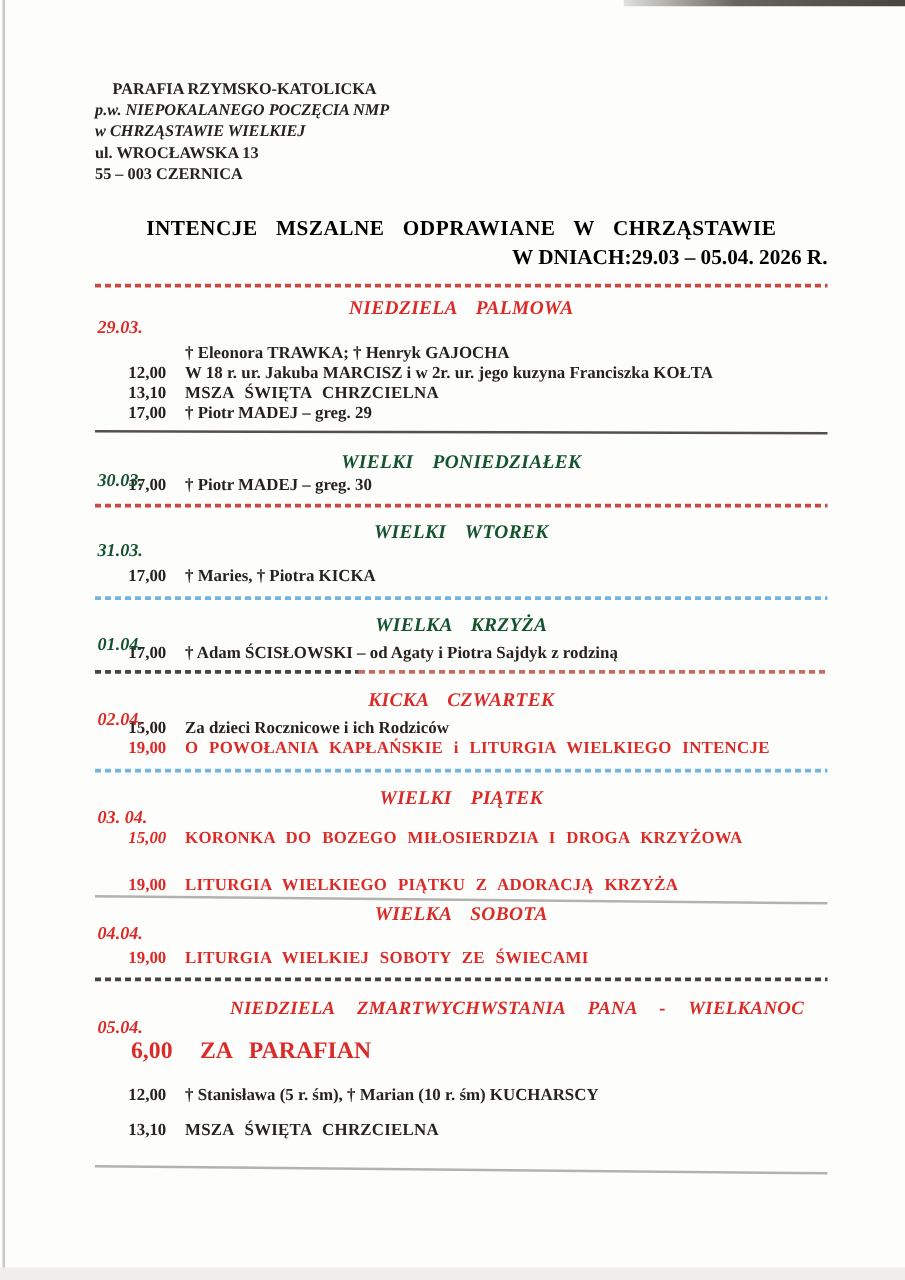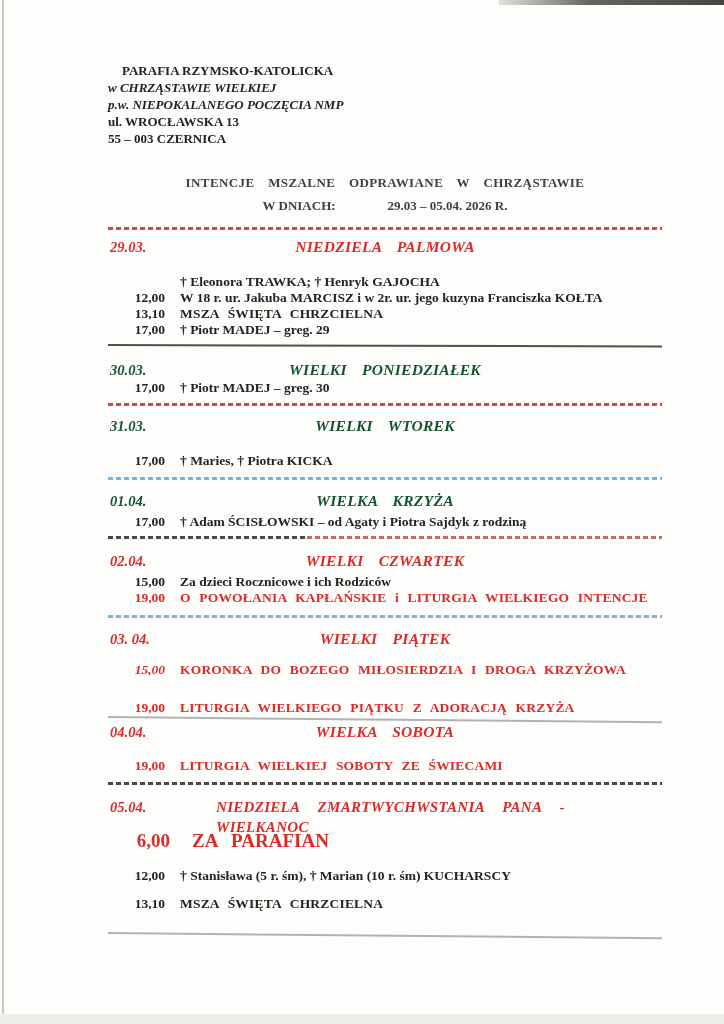--- a/index.html
+++ b/index.html
@@ -8,47 +8,47 @@
     background:#fdfdfb;
     font-family:"Liberation Serif","DejaVu Serif",serif;
     font-weight:bold;color:#262220;
   }
   
   .scan-left-edge{position:absolute;left:2px;top:0;bottom:0;width:2px;background:#c9c9c4;}
   .scan-top-right{position:absolute;top:0;right:0;width:225px;height:5px;
     background:linear-gradient(90deg,rgba(70,62,55,.15),rgba(55,48,42,.75) 40%,rgba(40,35,30,.85));}
   .scan-bottom{position:absolute;bottom:0;left:0;right:0;height:10px;background:#efeeea;}
 
-  .content{position:relative;padding:62px 62px 0 76px;margin-left:32px;}
+  .content{position:relative;padding:62px 62px 0 76px;}
 
   
   .hline{font-size:13px;line-height:17px;}
   .h1{margin-left:14px;}
   .it{font-style:italic;}
 
   
-  .title{margin-top:24px;color:#404040;text-align:center;font-size:13px;line-height:23px;}
+  .title{margin-top:24px;color:#000000;text-align:center;font-size:17px;line-height:23px;}
   .title-l1{letter-spacing:.4px;word-spacing:10px;}
-  .title-l2{display:flex;justify-content:center;gap:52px;}
+  .title-l2{display:flex;justify-content:flex-end;}
 
   
   .divider{height:3px;width:100%;}
   .d-red{background:repeating-linear-gradient(90deg,#c94a40 0 5px,transparent 5px 8px);}
   .d-blue{background:repeating-linear-gradient(90deg,#74b6e2 0 5px,transparent 5px 8px);}
   .d-dark{background:repeating-linear-gradient(90deg,#4a4542 0 5px,transparent 5px 8px);}
   .d-mixed{display:flex;}
   .d-mixed .seg{height:3px;}
   .d-mixed .seg.dk{width:36%;background:repeating-linear-gradient(90deg,#4a4542 0 5px,transparent 5px 8px);}
   .d-mixed .seg.rd{width:64%;background:repeating-linear-gradient(90deg,#c96a5e 0 5px,transparent 5px 8px);}
   .d-solid-dark{height:2px;background:#55504c;transform:rotate(.15deg);transform-origin:left;}
   .d-solid-gray{height:2px;background:#b2b2ae;transform:rotate(.55deg);transform-origin:left;}
 
   
   .sec-head{position:relative;height:20px;font-style:italic;font-size:15.5px;line-height:20px;}
-  .sec-date{position:absolute;left:2px;top:0;font-size:14.5px;}
+  .sec-date{position:absolute;left:2px;top:15px;font-size:14.5px;}
   .sec-day{display:block;text-align:center;word-spacing:11px;letter-spacing:.3px;}
   .red{color:#da2b28;}
   .blue{color:#14532d;}
 
   .row{display:flex;font-size:13.5px;line-height:16px;}
   .time{width:57px;text-align:right;flex:0 0 auto;}
   .txt{margin-left:15px;}
   .wsp{word-spacing:5px;letter-spacing:.2px;}
 
   
@@ -89,22 +89,22 @@
 <body>
 
 <div class="page">
   <div class="scan-left-edge"></div>
   <div class="scan-top-right"></div>
 
   <div class="content">
 
     <div>
       <div class="hline h1">PARAFIA RZYMSKO-KATOLICKA</div>
+      <div class="hline it">p.w. NIEPOKALANEGO POCZĘCIA NMP</div>
       <div class="hline it">w CHRZĄSTAWIE  WIELKIEJ</div>
-      <div class="hline it">p.w. NIEPOKALANEGO POCZĘCIA NMP</div>
       <div class="hline">ul. WROCŁAWSKA 13</div>
       <div class="hline">55 – 003 CZERNICA</div>
     </div>
 
     <div class="title">
       <div class="title-l1">INTENCJE MSZALNE ODPRAWIANE W CHRZĄSTAWIE</div>
       <div class="title-l2">
         <span>W DNIACH:</span>
         <span>29.03 – 05.04. 2026 R.</span>
       </div>
@@ -179,21 +179,21 @@
       </div>
       <div class="divider d-mixed">
         <span class="seg dk"></span>
         <span class="seg rd"></span>
       </div>
     </div>
 
     <div class="s4">
       <div class="sec-head">
         <span class="sec-date red">02.04.</span>
-        <span class="sec-day red">WIELKI CZWARTEK</span>
+        <span class="sec-day red">KICKA CZWARTEK</span>
       </div>
       <div class="entries">
         <div class="row">
           <span class="time">15,00</span>
           <span class="txt">Za dzieci Rocznicowe i ich Rodziców</span>
         </div>
         <div class="row red">
           <span class="time">19,00</span>
           <span class="txt wsp">O POWOŁANIA KAPŁAŃSKIE i LITURGIA WIELKIEGO INTENCJE</span>
         </div>

